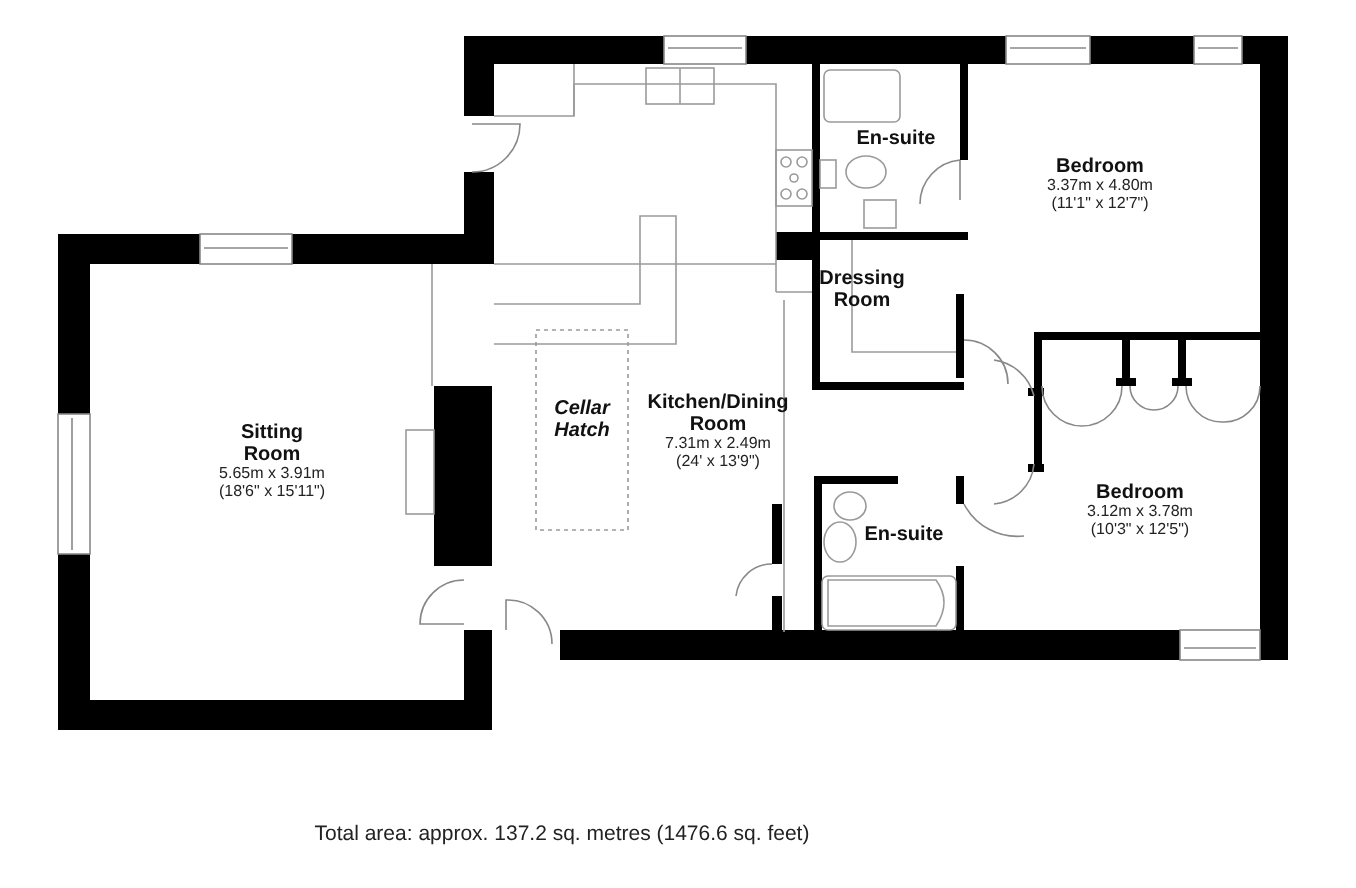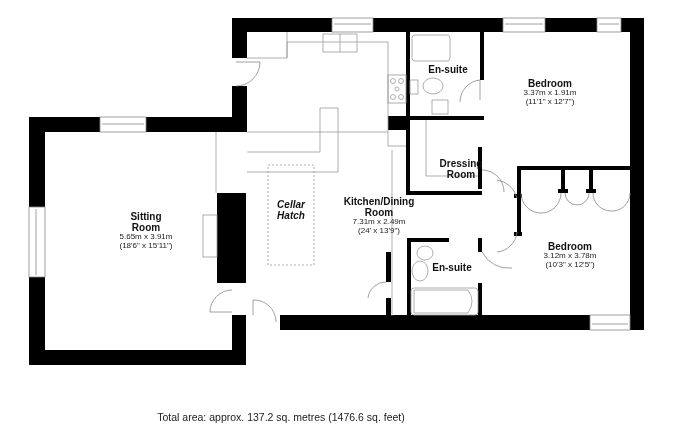--- a/index.html
+++ b/index.html
@@ -131,50 +131,50 @@
     <path d="M 517 198 A 24 24 0 0 0 497 180"></path>
     <path d="M 517 232 A 22 22 0 0 1 497 252"></path>
     <path d="M 482 252 A 30 30 0 0 0 512 268"></path>
     <path d="M 386 282 A 18 18 0 0 0 368 298"></path>
     <path d="M 521 193 A 20 20 0 0 0 541 213 M 561 193 A 20 20 0 0 1 541 213"></path>
     <path d="M 565 193 A 12 12 0 0 0 577 205 M 589 193 A 12 12 0 0 1 577 205"></path>
     <path d="M 593 193 A 18 18 0 0 0 611 211 M 630 193 A 18 18 0 0 1 611 211"></path>
   </g>
 </svg>
 
-<div class="lbl" style="left:96px; top:211px; width:100px;">
+<div class="lbl" style="left:86px; top:211px; width:100px;">
   <span class="name">Sitting</span>
   <span class="name">Room</span>
   <span class="dim">5.65m x 3.91m</span>
   <span class="dim">(18'6" x 15'11")</span>
 </div>
 
 <div class="lbl" style="left:266px; top:199px; width:50px;font-style:italic;">
   <span class="name">Cellar</span>
   <span class="name">Hatch</span>
 </div>
 
-<div class="lbl" style="left:332px; top:196px; width:94px;text-align:center;">
+<div class="lbl" style="left:312px; top:196px; width:94px;text-align:center;">
   <span class="name">Kitchen/Dining</span>
   <span class="name">Room</span>
   <span class="dim">7.31m x 2.49m</span>
   <span class="dim">(24' x 13'9")</span>
 </div>
 
 <div class="lbl" style="left:416px; top:64px; width:64px;">
   <span class="name">En-suite</span>
 </div>
 
 <div class="lbl" style="left:505px; top:78px; width:90px;">
   <span class="name">Bedroom</span>
-  <span class="dim">3.37m x 1.91m</span>
+  <span class="dim">3.37m x 4.80m</span>
   <span class="dim">(11'1" x 12'7")</span>
 </div>
 
-<div class="lbl" style="left:430px; top:134px; width:62px;margin-top:24px;">
+<div class="lbl" style="left:400px; top:134px; width:62px;">
   <span class="name">Dressing</span>
   <span class="name">Room</span>
 </div>
 
 <div class="lbl" style="left:426px; top:262px; width:52px;">
   <span class="name">En-suite</span>
 </div>
 
 <div class="lbl" style="left:525px; top:241px; width:90px;">
   <span class="name">Bedroom</span>

